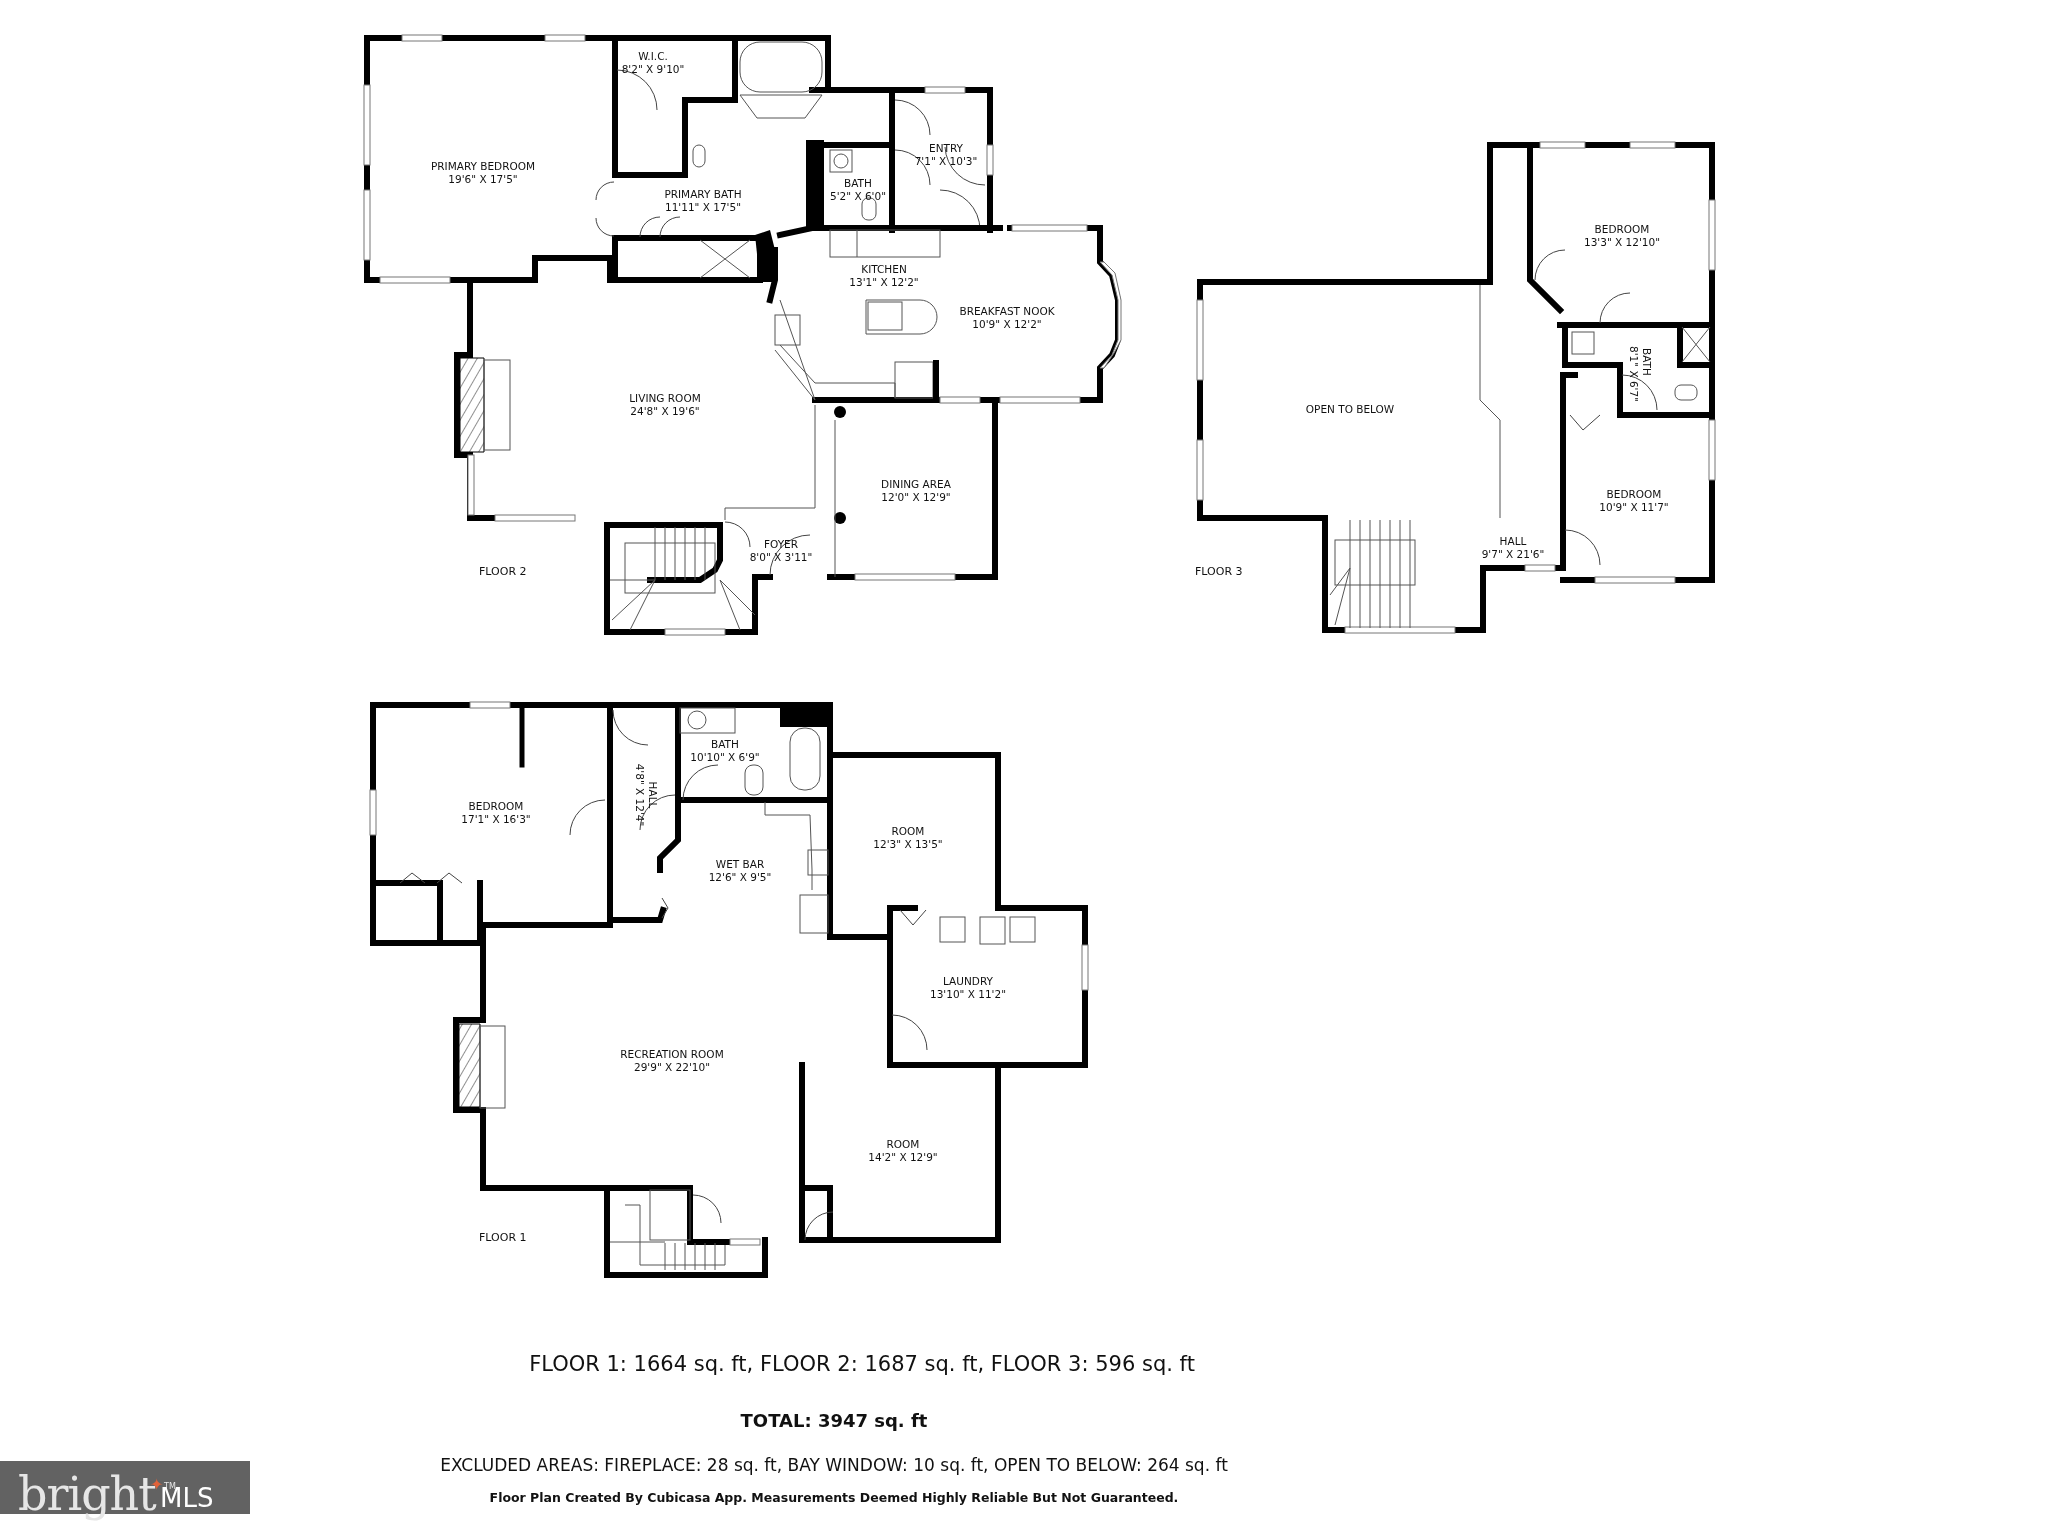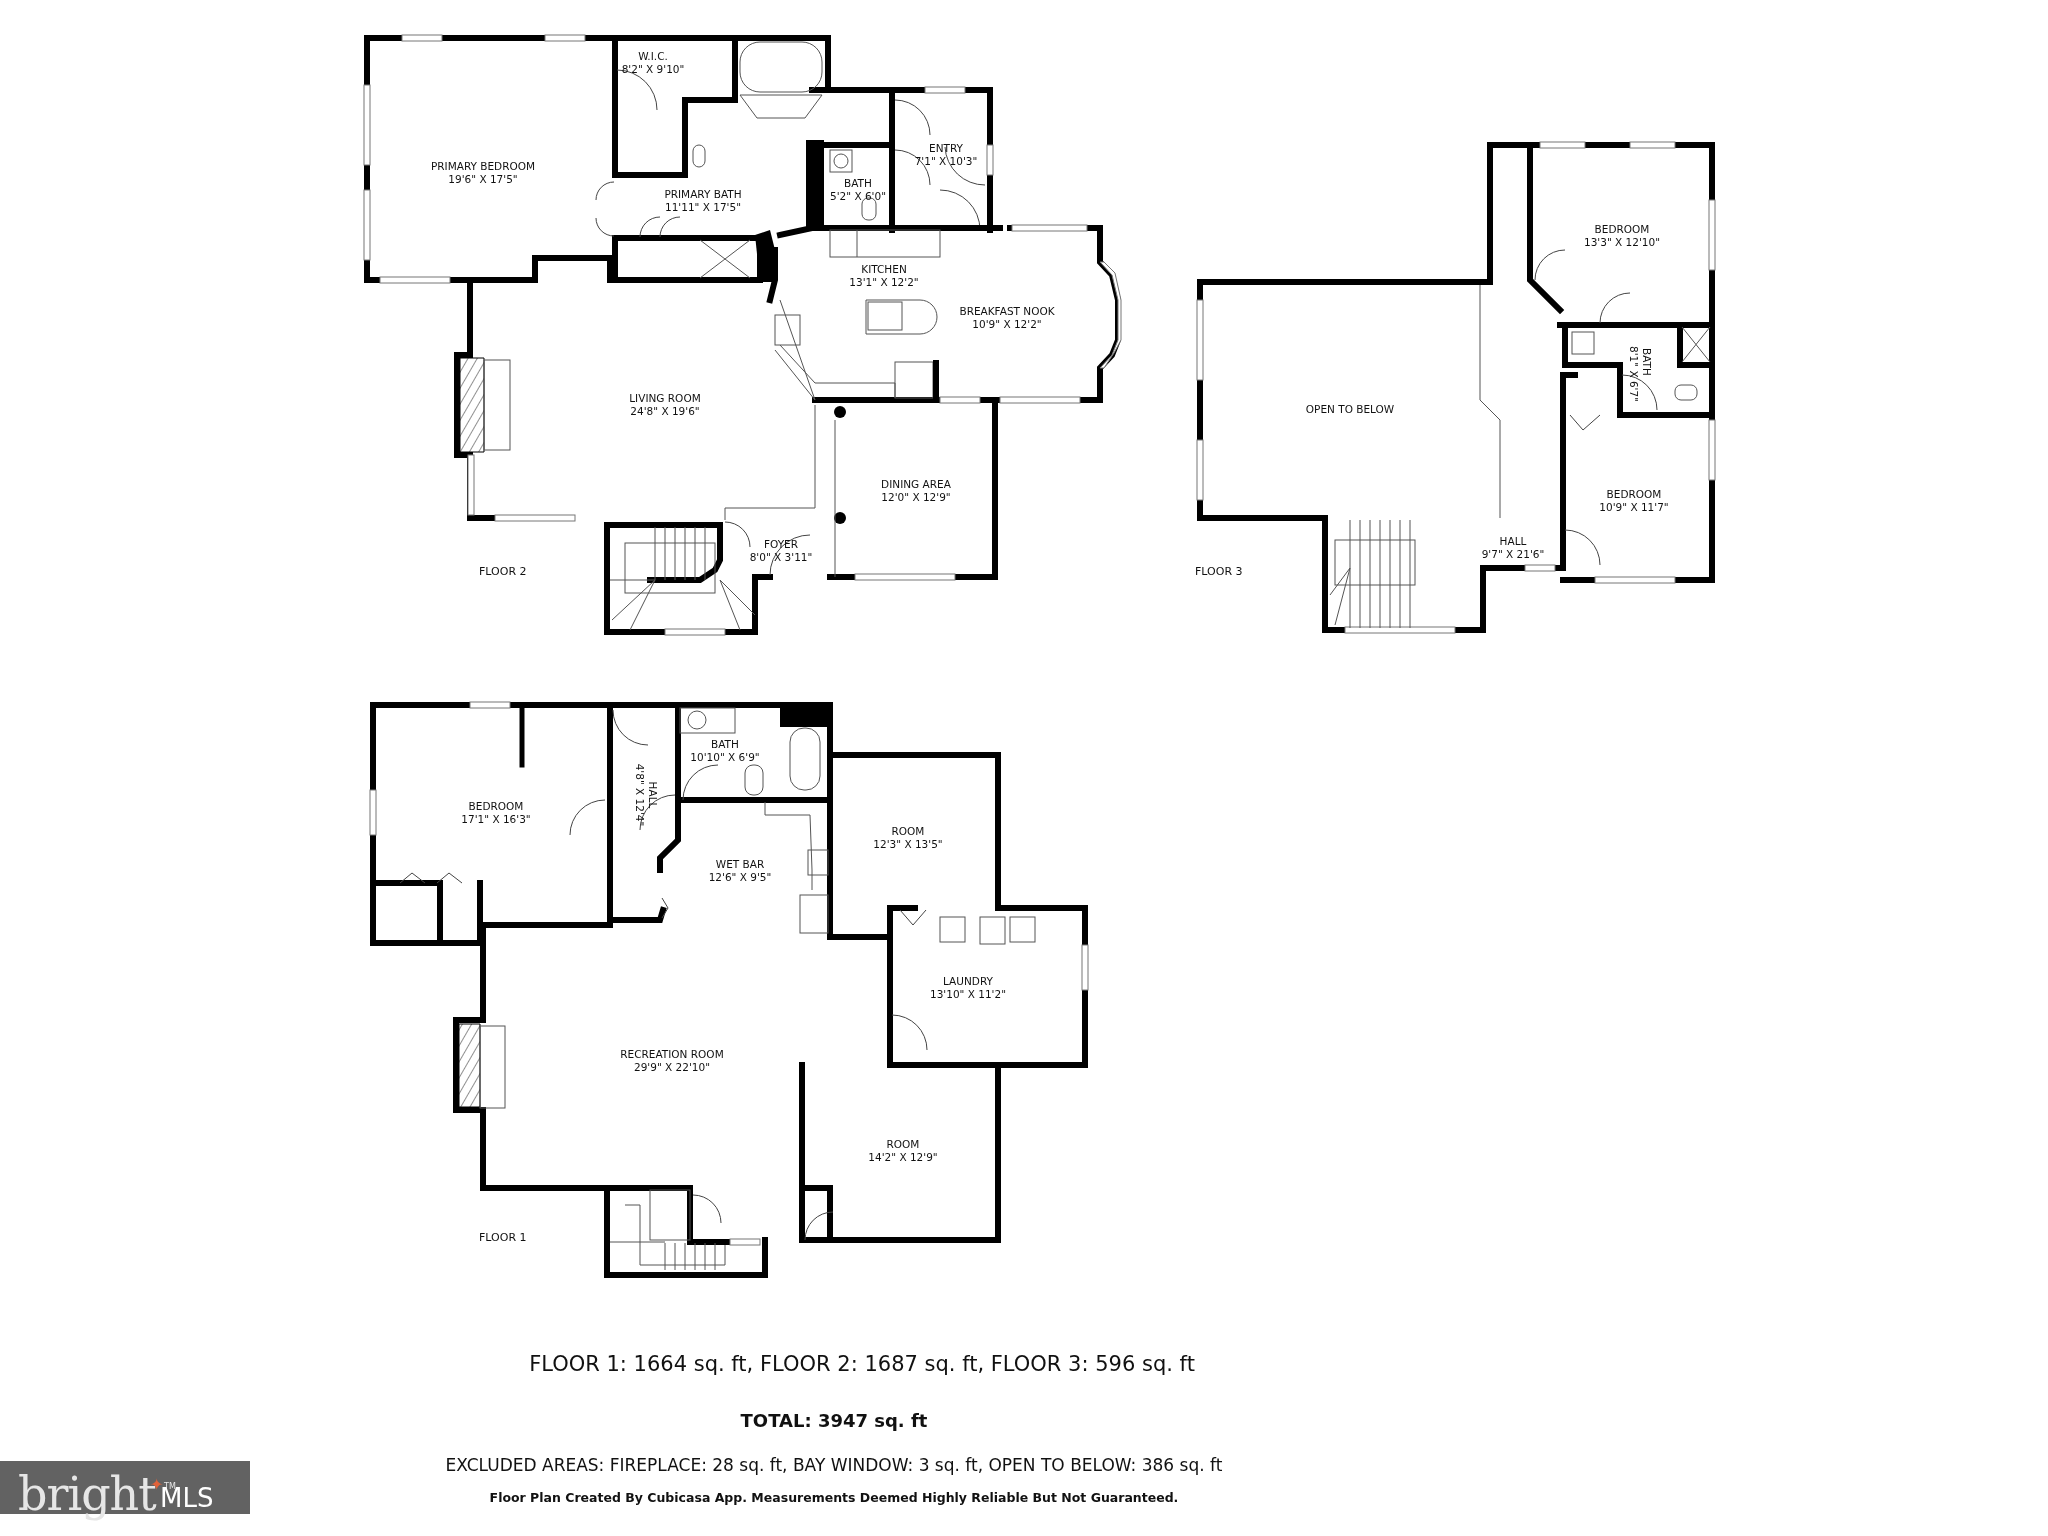--- a/index.html
+++ b/index.html
@@ -317,21 +317,21 @@
     <text class="lbl" x="968" y="998">13'10" X 11'2"</text>
     <text class="lbl" x="672" y="1058">RECREATION ROOM</text>
     <text class="lbl" x="672" y="1071">29'9" X 22'10"</text>
     <text class="lbl" x="903" y="1148">ROOM</text>
     <text class="lbl" x="903" y="1161">14'2" X 12'9"</text>
   </g>
 </svg>
 
 <div class="summary" id="total">TOTAL: 3947 sq. ft</div>
 <div class="summary" id="floors">FLOOR 1: 1664 sq. ft, FLOOR 2: 1687 sq. ft, FLOOR 3: 596 sq. ft</div>
-<div class="summary" id="excluded">EXCLUDED AREAS: FIREPLACE: 28 sq. ft, BAY WINDOW: 3 sq. ft, OPEN TO BELOW: 386 sq. ft</div>
+<div class="summary" id="excluded">EXCLUDED AREAS: FIREPLACE: 28 sq. ft, BAY WINDOW: 10 sq. ft, OPEN TO BELOW: 264 sq. ft</div>
 <div class="summary" id="disclaimer">Floor Plan Created By Cubicasa App. Measurements Deemed Highly Reliable But Not Guaranteed.</div>
 
 <div id="logo">
   <span class="bright">bright</span>
   <span class="star">✦</span>
   <span class="tm">TM</span>
   <span class="mls">MLS</span>
 </div>
 
 </body></html>

